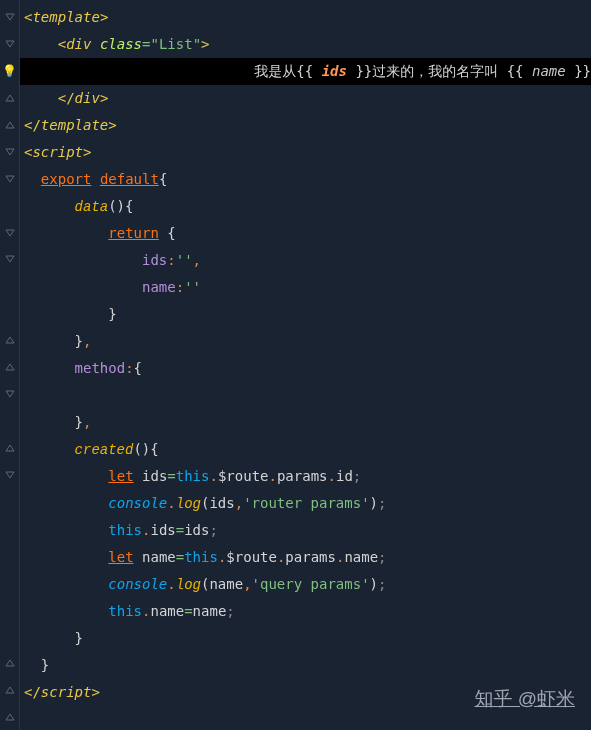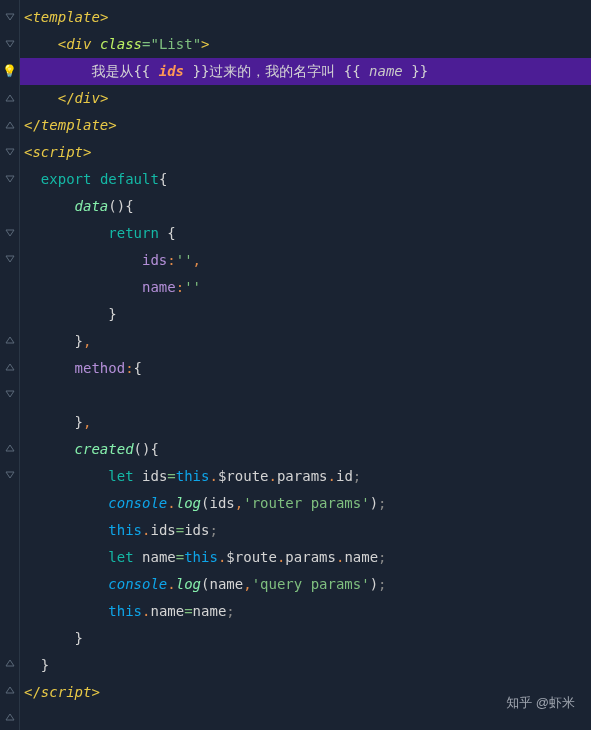--- a/index.html
+++ b/index.html
@@ -43,47 +43,49 @@
     flex: 1;
     padding-top: 4px;
   }
   .line {
     height: 27px;
     line-height: 27px;
     white-space: pre;
     padding-left: 4px;
   }
   .line.highlighted {
-    background: #4c1d95;
+    background: #000000;
+    text-align: right;
   }
   
   .t-bracket { color: #e8c947; }
   .t-tag     { color: #e8c947; font-style: italic; }
   .t-attr    { color: #bef264; font-style: italic; }
   .t-op      { color: #7fbf7f; }
   .t-string  { color: #7fbf7f; }
-  .t-keyword { color: #14b8a6; }
+  .t-keyword { color: #f97316; text-decoration: underline; }
   .t-prop    { color: #b48fd8; }
   .t-text    { color: #d4d4d4; }
   .t-var     { color: #ff9955; font-style: italic; font-weight: bold;}
   .t-var2    { color: #c8c8c8; font-style: italic; }
   .t-brace   { color: #d4d4d4; }
   .t-this    { color: #0ea5e9; }
   .t-ident   { color: #d4d4d4; }
   .t-console { color: #0ea5e9; font-style: italic; }
-  .t-method  { color: #86efac; font-style: italic; }
+  .t-method  { color: #eab308; font-style: italic; font-family: Liberation Mono, monospace; }
   .t-semi    { color: #e08a4a; }
   .t-gray    { color: #888; }
   .watermark {
     position: absolute;
     bottom: 18px;
     right: 16px;
     color: #a0a6b0;
-    font-size: 13px;
+    font-size: 19px;
     font-family: sans-serif;
+    text-decoration: underline;
   }
 </style>
 </head>
 <body>
 
 <div class="editor">
   <div class="gutter">
     <div class="fold-icon">
         <svg viewBox="0 0 12 12">
           <path d="M2 3 L10 3 L6 9 Z" fill="none" stroke="#5a6878" stroke-width="1"></path>

